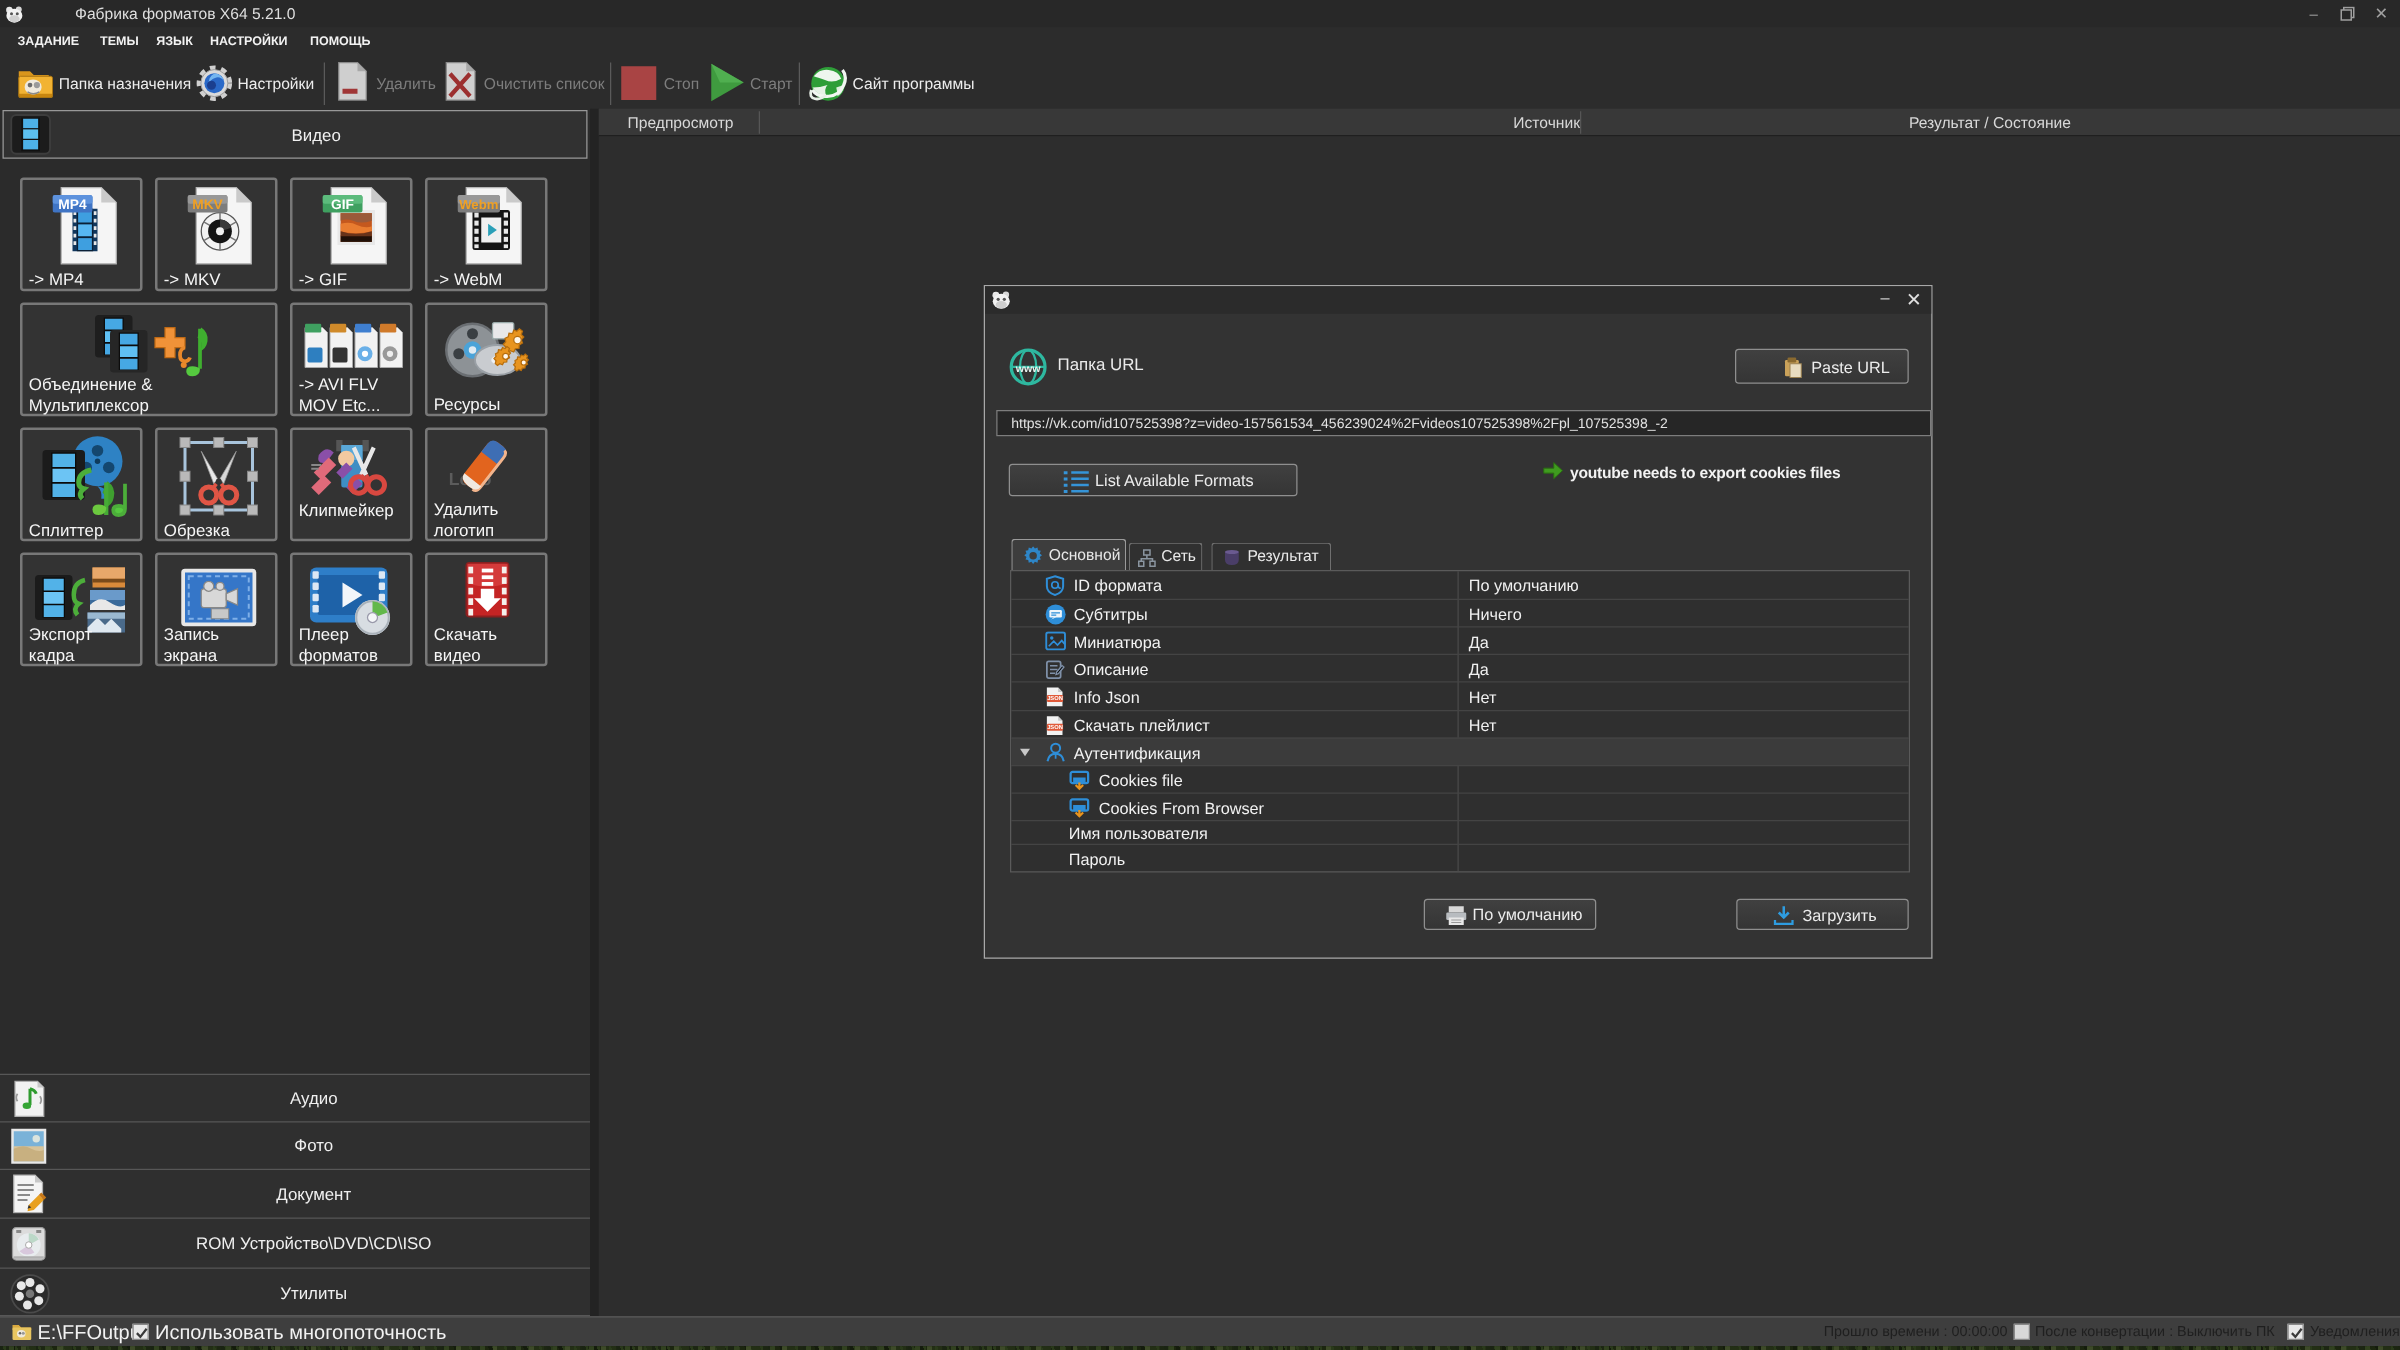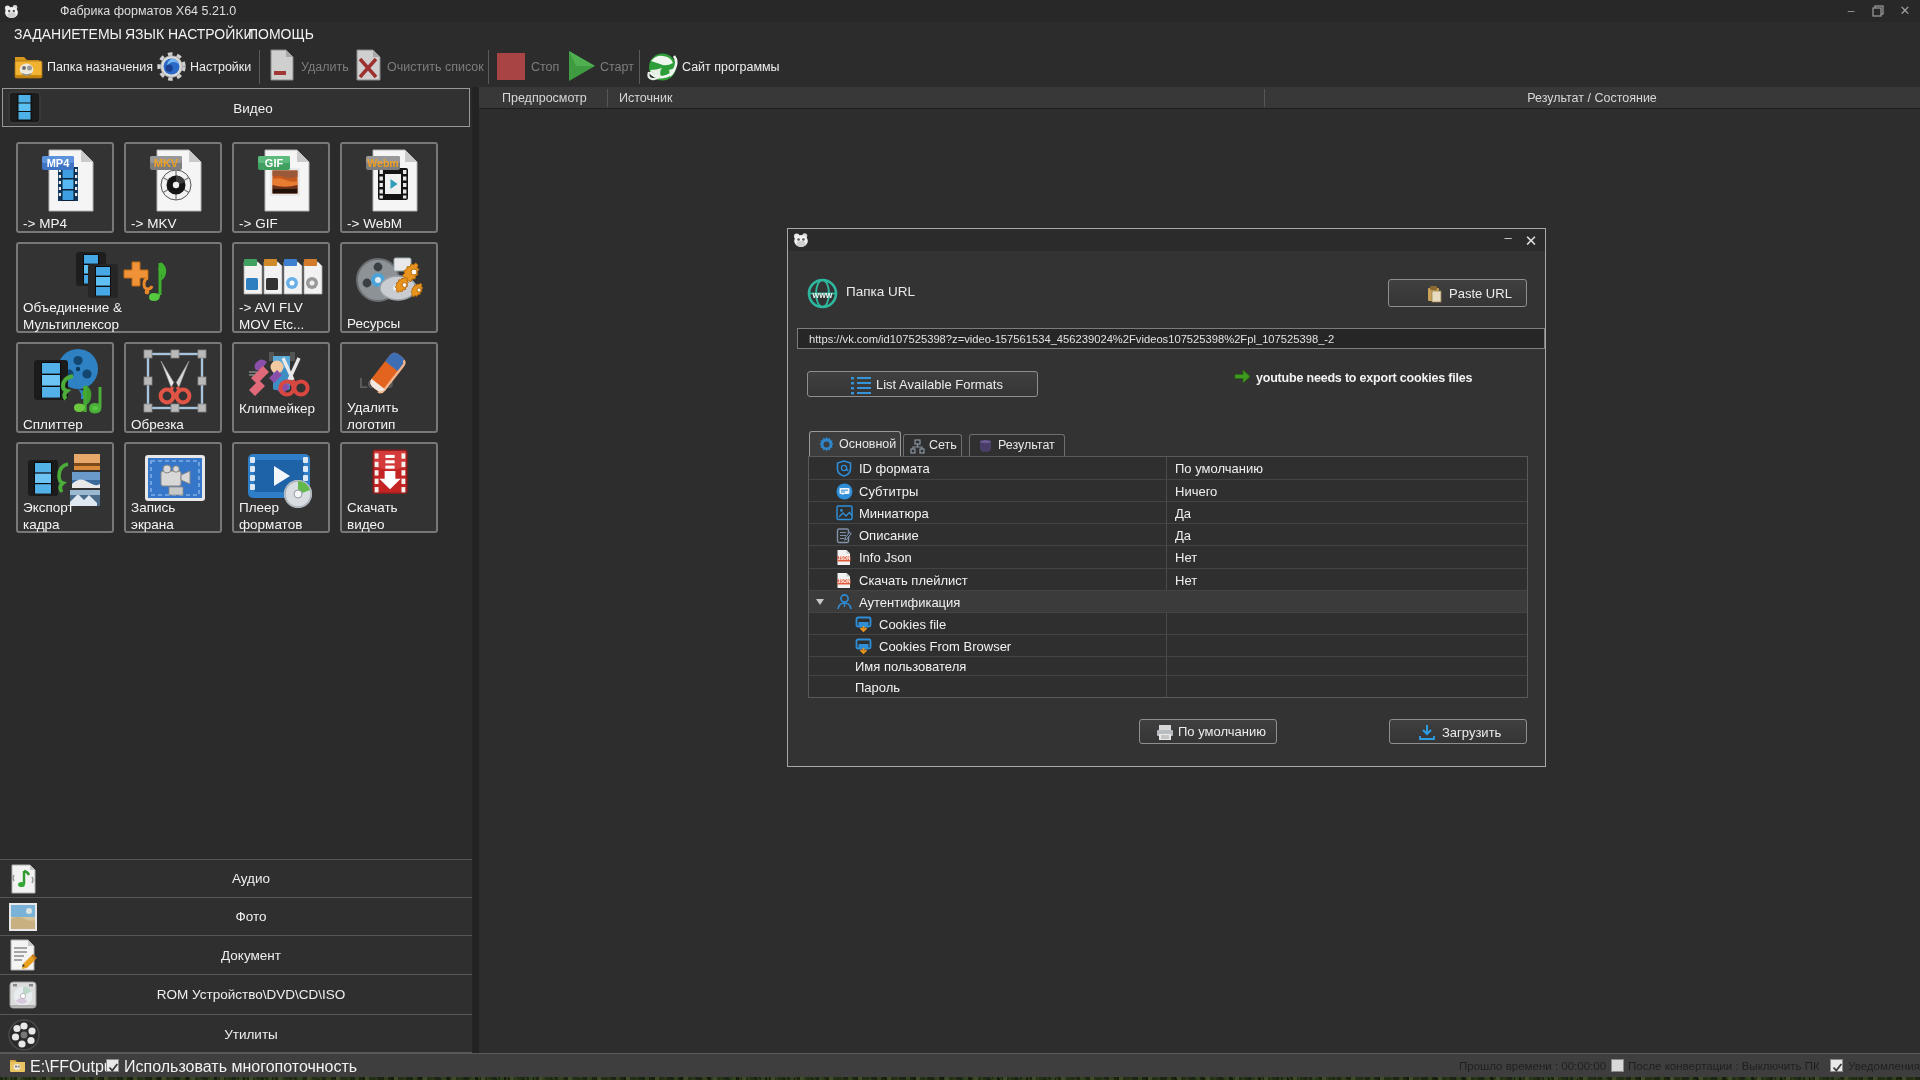--- a/index.html
+++ b/index.html
@@ -5,21 +5,21 @@
   * { margin:0; padding:0; box-sizing:border-box; }
   html,body { width:1920px; height:1080px; overflow:hidden; }
   body { font-family:"Liberation Sans", sans-serif; background:#2c2c2c; position:relative; }
   .abs { position:absolute; }
   .txt { white-space:nowrap; }
   
   #titlebar { position:absolute; left:0; top:0; width:1920px; height:22px; background:#282828; }
   #title-txt { position:absolute; left:27px; top:0; height:22px; line-height:23px; font-size:12.5px; color:#dfdfdf;margin-left:33px; }
   .winbtn { position:absolute; top:0; height:22px; color:#9f9f9f; font-size:12px; line-height:22px; text-align:center; width:16px; }
   #menubar { position:absolute; left:0; top:22px; width:1920px; height:23px; background:#2c2c2c; }
-  .menuitem { position:absolute; top:0; height:23px; line-height:24px; font-size:14px; color:#f2f2f2; }
+  .menuitem { position:absolute; top:0; height:23px; line-height:24px; font-size:10px; color:#f2f2f2;font-weight:bold; }
   #toolbar { position:absolute; left:0; top:45px; width:1920px; height:43px; background:#2c2c2c; }
   .tbtxt { position:absolute; top:0; height:43px; line-height:44px; font-size:12.5px; color:#ededed; }
   .tbtxt.dis { color:#7d7d7d; }
   .tbsep { position:absolute; top:5px; height:34px; width:1px; background:#5a5a5a; }
   
   #leftpanel { position:absolute; left:0; top:88px; width:472px; height:965px; background:#2b2b2b; }
   #vheader { position:absolute; left:2px; top:0px; width:468px; height:39px; background:#313131; border:1px solid #989898; }
   #vheader .lbl { position:absolute; left:30px; top:0; width:440px; text-align:center; line-height:39px; font-size:13.5px; color:#f0f0f0; }
   .tile { position:absolute; width:98px; height:91px; background:#333333; border:2px solid #787878; border-radius:3px; }
   .tlabel { position:absolute; left:5px; font-size:13.5px; line-height:16.5px; color:#f5f5f5; }
@@ -542,21 +542,21 @@
     </svg>
     <div class="lbl" style="line-height:39px">Утилиты</div>
   </div>
 </div>
 
 <div id="listbody"></div>
 <div class="abs" style="left:472px;top:87px;width:7px;height:966px;background:#232323"></div>
 <div id="listheader">
   <div class="lh-txt" style="left:23px">Предпросмотр</div>
   <div class="lh-sep" style="left:128px"></div>
-  <div class="lh-txt" style="left:140px;width:657px;text-align:left">Источник</div>
+  <div class="lh-txt" style="left:128px;width:657px;text-align:right">Источник</div>
   <div class="lh-sep" style="left:785px"></div>
   <div class="lh-txt" style="left:785px;width:656px;text-align:center">Результат / Состояние</div>
 </div>
 
 <div id="statusbar">
   <svg class="abs" style="left:9px;top:4px" width="17" height="15" viewBox="0 0 17 15">
     <path d="M1 2 h5 l2 2 h8 v2 H1 z" fill="#d9a93f"></path>
     <rect x="1" y="4" width="15" height="10" rx="1" fill="#e8c560"></rect>
     <ellipse cx="8" cy="9" rx="3.4" ry="3" fill="#efe9dc"></ellipse>
     <circle cx="7" cy="8.6" r="1" fill="#666"></circle>

